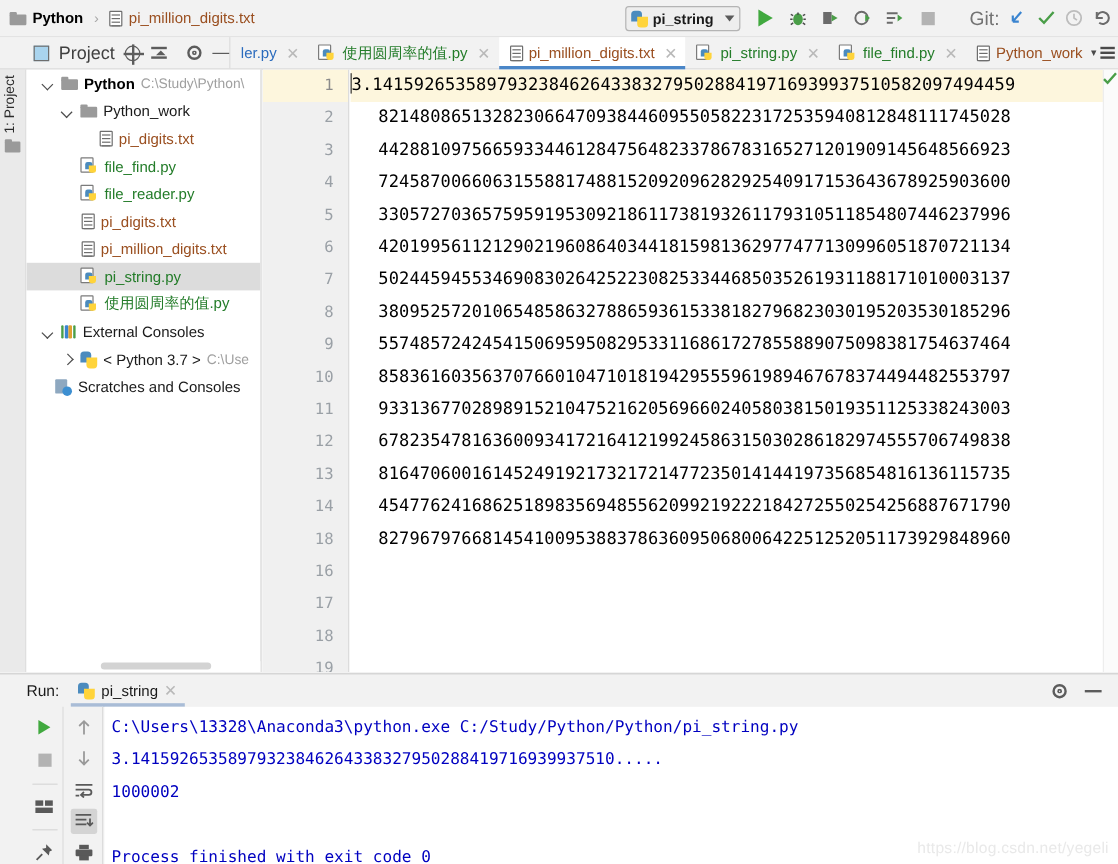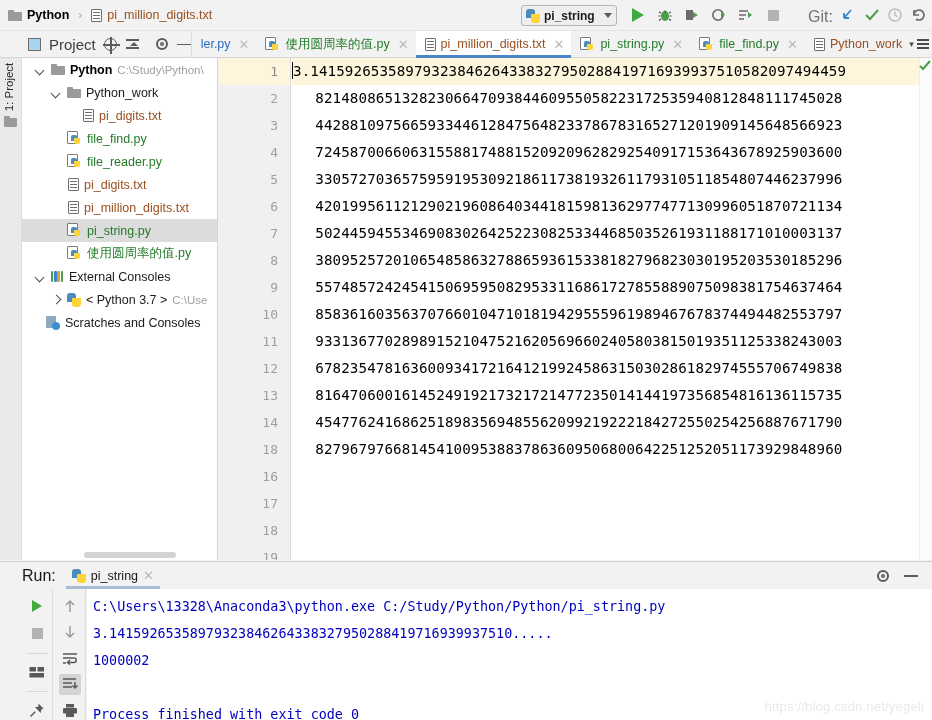--- a/index.html
+++ b/index.html
@@ -261,21 +261,21 @@
 
   
   .runpanel {
     position: absolute; left: 0; top: 561px; width: 932px; height: 159px;
     background: #f2f2f2; border-top: 1px solid #cfcfcf;
   }
   .runheader {
     position: absolute; left: 0; top: 0; width: 932px; height: 27px;
     display: flex; align-items: center; padding-left: 22px; gap: 10px;
   }
-  .run-label { font-size: 16px; color: #1a1a1a; }
+  .run-label { font-size: 13px; color: #1a1a1a; }
   .run-tab {
     display: flex; align-items: center; gap: 5px; height: 26px;
     padding: 0 6px; position: relative; font-size: 12.5px;
   }
   .run-tab:after {
     content: ""; position: absolute; left: 0; right: 0; bottom: 0; height: 3px; background: #a9bcd6;
   }
   .run-tab .x { color: #b9b9b9; font-size: 13px; }
   .runheader-right { margin-left: auto; display: flex; align-items: center; gap: 14px; padding-right: 14px; }
 

